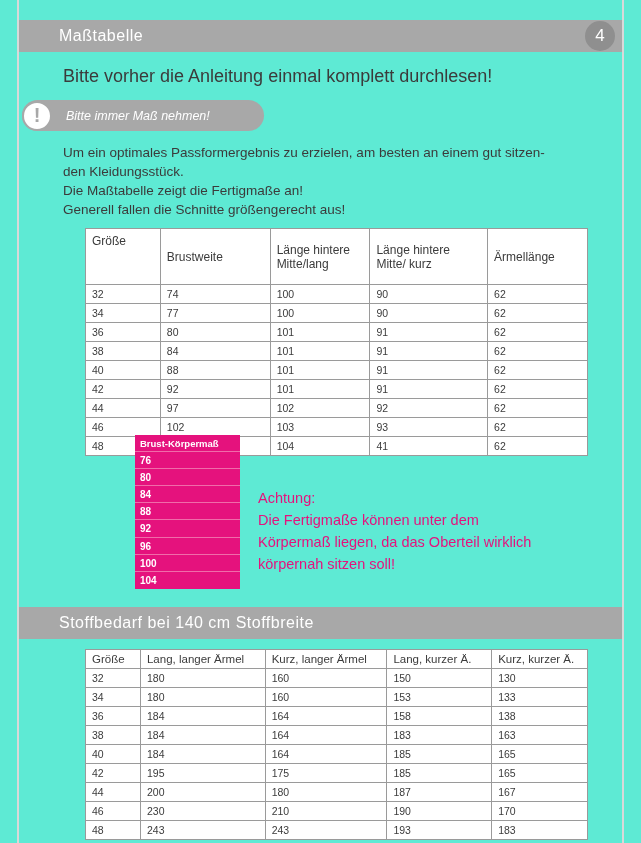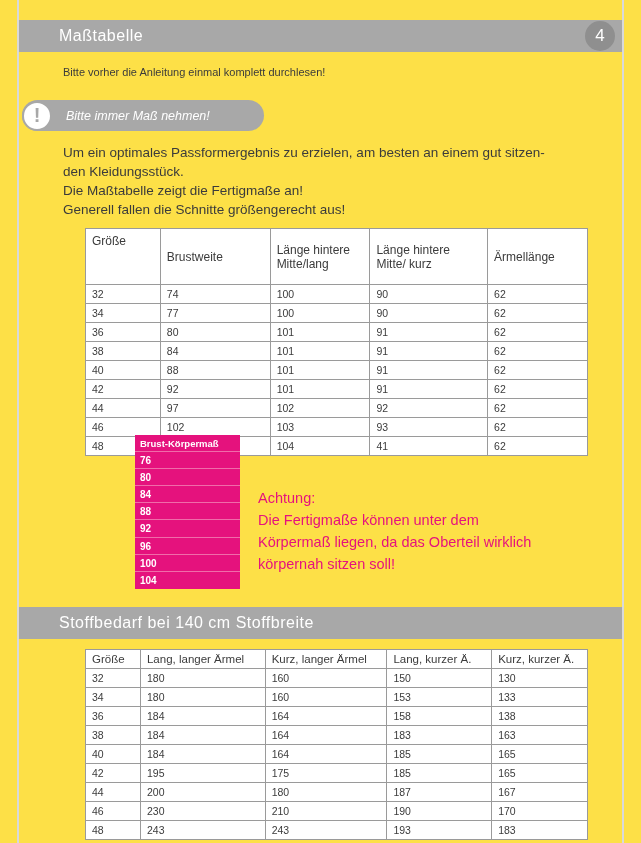--- a/index.html
+++ b/index.html
@@ -13,21 +13,21 @@
     height: 843px;
     font-family: "Liberation Sans", sans-serif;
     color: #3b3b3b;
     position: relative;
     overflow: hidden;
   }
   .page {
     position: relative;
     width: 641px;
     height: 843px;
-    background: #fde047;
+    background: #5eead4;
   }
   
   .left-rule {
     position: absolute;
     left: 17px;
     top: 0;
     width: 2px;
     height: 843px;
     background: #d9d9d9;
   }
@@ -71,21 +71,21 @@
     font-size: 17px;
     display: flex;
     align-items: center;
     justify-content: center;
   }
 
   .intro {
     position: absolute;
     left: 63px;
     top: 66px;
-    font-size: 11px;
+    font-size: 18px;
     color: #3b3b3b;
     text-align: right;
   }
 
   
   .warn {
     position: absolute;
     left: 22px;
     top: 100px;
     width: 242px;

